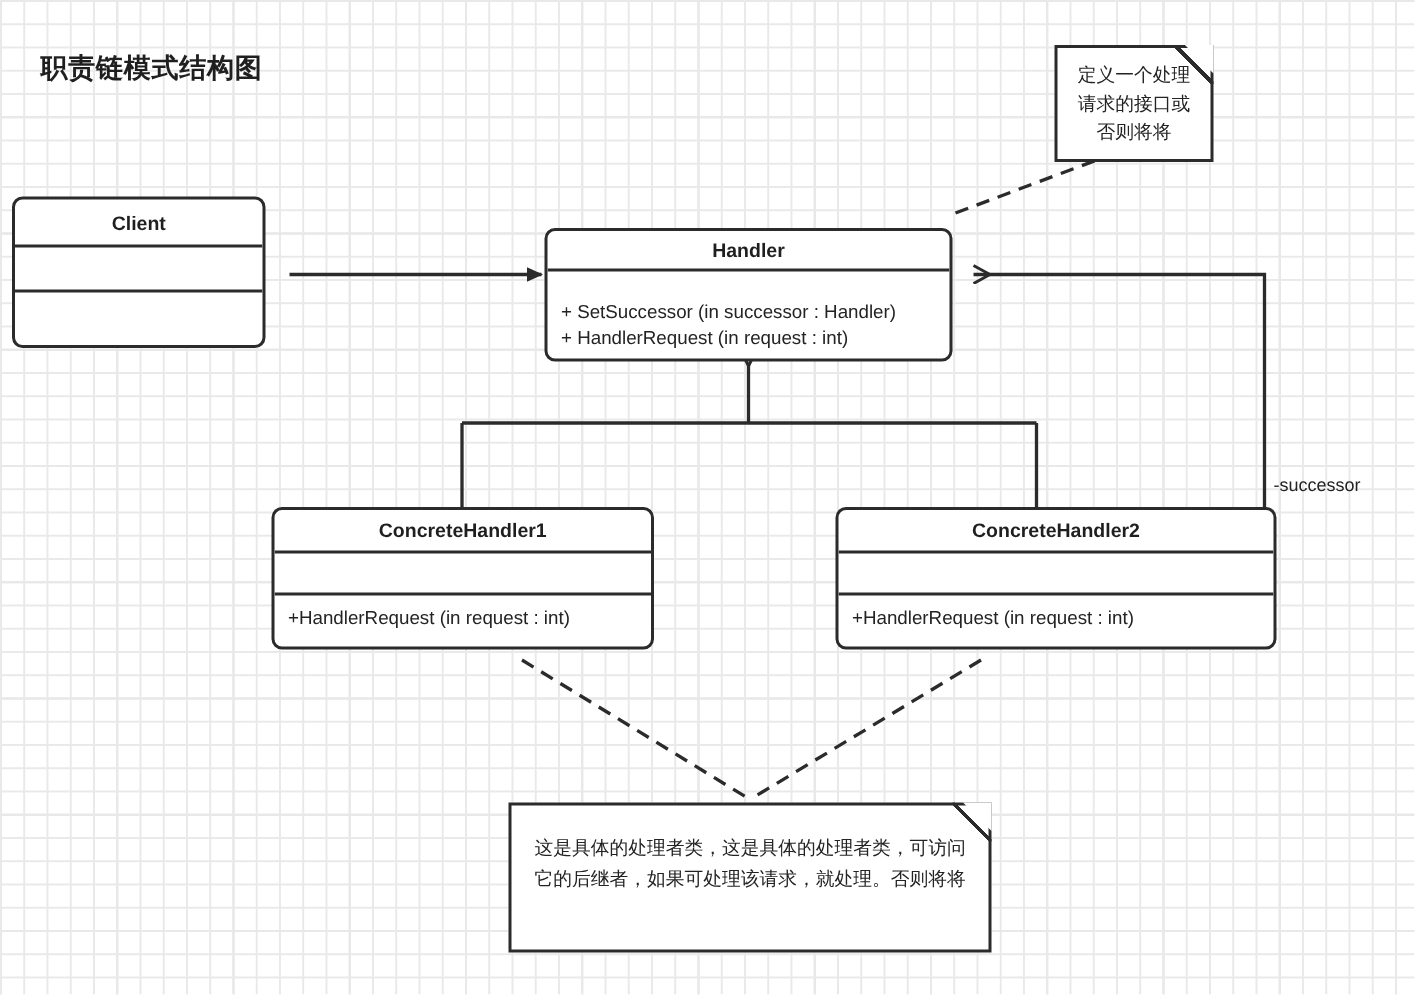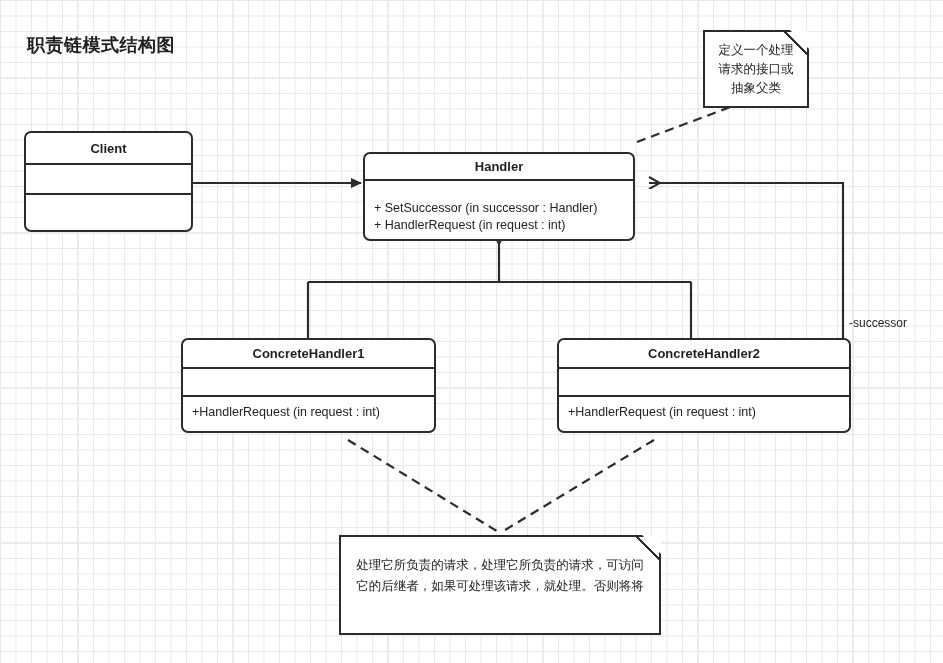--- a/index.html
+++ b/index.html
@@ -193,21 +193,21 @@
     </g>
 
     <g>
       <path d="M348,440 L500,533" fill="none" stroke="#2b2b2b" stroke-width="2.2" stroke-dasharray="9,6"></path>
       <path d="M654,440 L500,533" fill="none" stroke="#2b2b2b" stroke-width="2.2" stroke-dasharray="9,6"></path>
     </g>
   </svg>
 
   <div id="successor-label">-successor</div>
 
-  <div class="uml-class" style="left:24px; top:131px; width:169px; height:101px;">
+  <div class="uml-class" style="left:8px; top:131px; width:169px; height:101px;">
     <div class="cname" style="height:32px;">Client</div>
     <div class="compartment divided" style="height:30px;"></div>
     <div class="compartment" style="height:35px;"></div>
   </div>
 
   <div class="uml-class" style="left:363px; top:152px; width:272px; height:89px;">
     <div class="cname" style="height:27px;">Handler</div>
     <div class="compartment" style="height:47px; padding-top:19px;">
       <div class="line">+ SetSuccessor (in successor : Handler)</div>
       <div class="line">+ HandlerRequest (in request : int)</div>
@@ -228,25 +228,25 @@
     <div class="compartment" style="height:34px; padding-top:7px;">
       <div class="line">+HandlerRequest (in request : int)</div>
     </div>
   </div>
 
   <div class="note" id="note-top">
     <div class="fold"></div>
     <div class="note-body">
       <div class="nline">定义一个处理</div>
       <div class="nline">请求的接口或</div>
-      <div class="nline">抽象父类</div>
+      <div class="nline">否则将将</div>
     </div>
   </div>
 
   <div class="note" id="note-bottom">
     <div class="fold"></div>
     <div class="note-body">
-      <div class="nline">处理它所负责的请求，处理它所负责的请求，可访问</div>
+      <div class="nline">这是具体的处理者类，这是具体的处理者类，可访问</div>
       <div class="nline">它的后继者，如果可处理该请求，就处理。否则将将</div>
     </div>
   </div>
 
 </div>
 
 </body></html>

